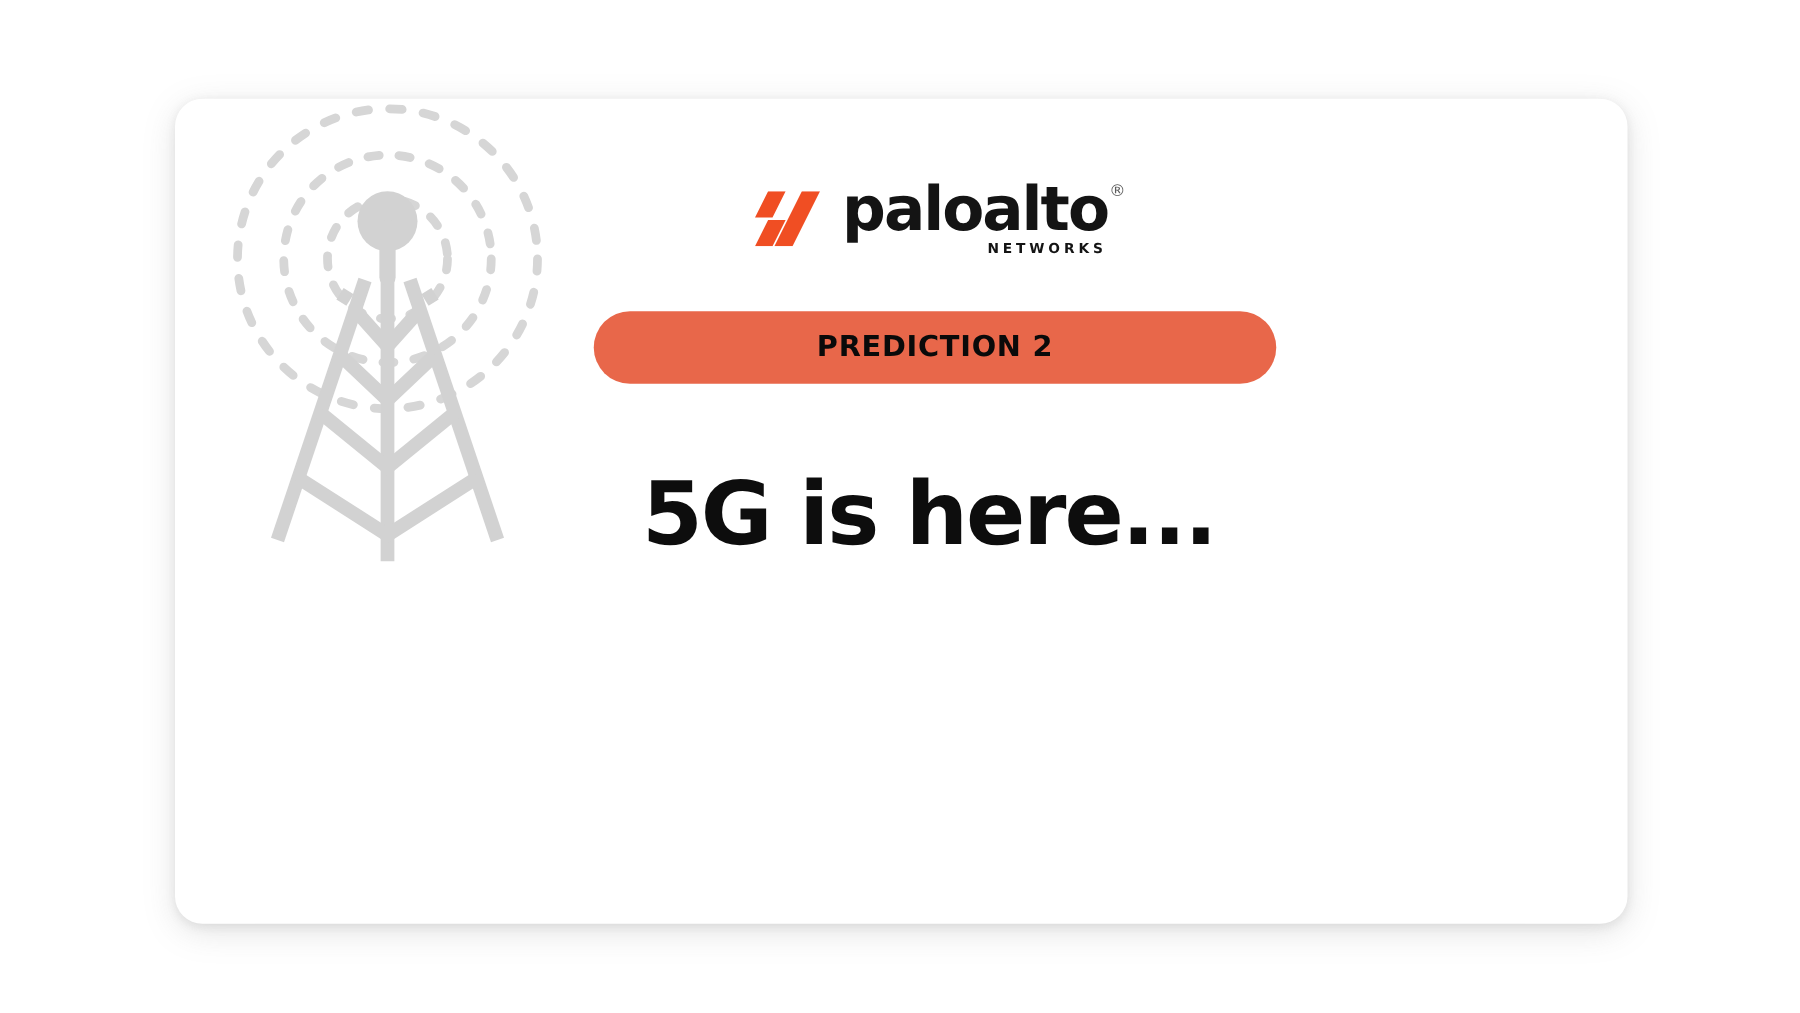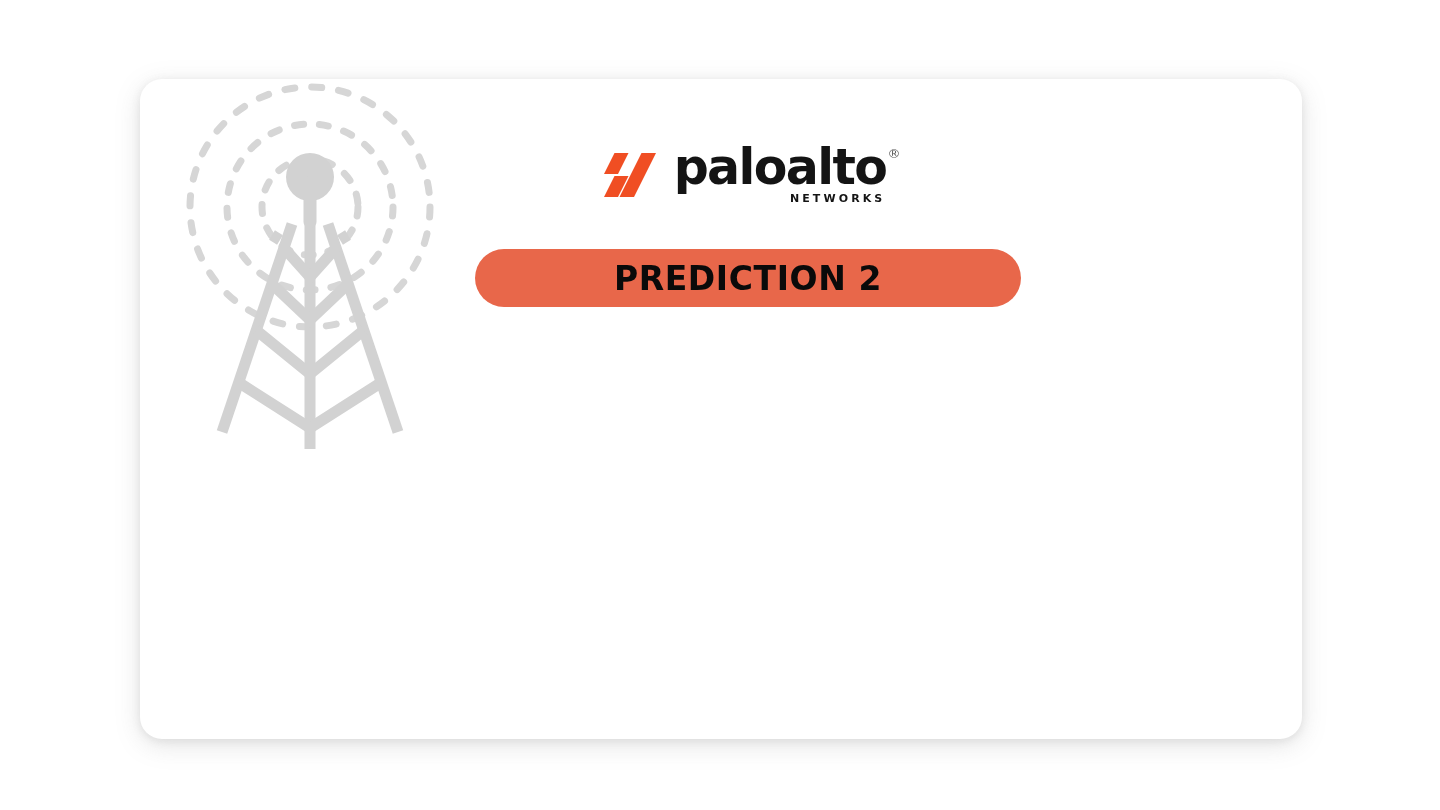--- a/index.html
+++ b/index.html
@@ -119,21 +119,21 @@
     height: 58px;
     border-radius: 29px;
     background: #e8674a;
     display: flex;
     align-items: center;
     justify-content: center;
     transform: translateX(27px);
   }
   .badge-label {
     font-family: "DejaVu Sans", sans-serif;
-    font-size: 33px;
+    font-size: 23px;
     font-weight: 700;
     letter-spacing: 0.6px;
     color: #0a0a0a;
     white-space: nowrap;
   }
 
   
   .headline {
     position: absolute;
     left: 0;
@@ -207,16 +207,17 @@
       </div>
     </div>
 
     <div class="badge-row">
       <div class="badge">
         <span class="badge-label">PREDICTION 2</span>
       </div>
     </div>
 
     <div class="headline">
+      <span class="headline-line">5G is here...</span>
     </div>
 
   </div>
 </div>
 
 </body></html>

